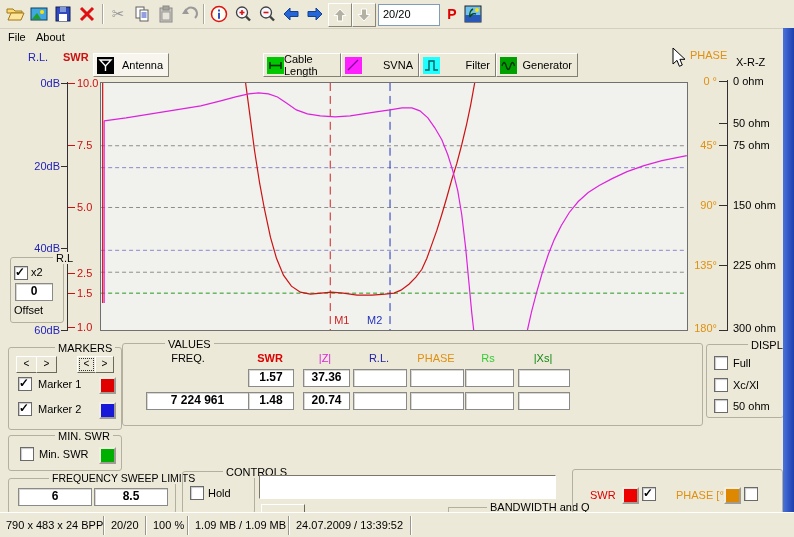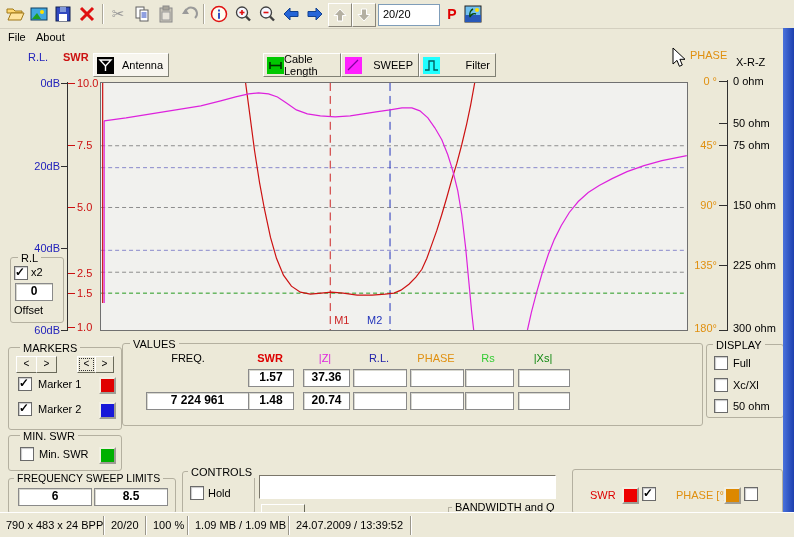--- a/index.html
+++ b/index.html
@@ -16,21 +16,21 @@
   
   .menubar{position:absolute;left:0;top:29px;width:794px;height:17px;background:#ece9d8;}
   .menu-item{position:absolute;top:2px;padding:0 4px;}
   
   .tab{position:absolute;top:53px;height:24px;border:1px solid;border-color:#fff #808074 #808074 #fff;
        background:#ece9d8;display:flex;align-items:center;justify-content:space-between;padding:0 5px 0 3px;box-sizing:border-box;}
   .tab.active{background:#f7f5ee;}
   .tab svg{flex:0 0 auto;}
   
   .gb{position:absolute;border:1px solid #b4b0a0;border-radius:3px;}
-  .gb-title{position:absolute;background:#ece9d8;padding:0 3px;white-space:nowrap;}
+  .gb-title{position:absolute;background:#ece9d8;padding:0 3px;white-space:nowrap;margin-left:35px;}
   
   .cb{position:absolute;width:12px;height:12px;background:#fff;border:1px solid #6a6a6a;
       box-shadow:inset 1px 1px 1px #c8c8c8;}
   .cb.checked::after{content:"✓";position:absolute;left:0px;top:-2px;font-size:12px;font-weight:bold;color:#000;}
   .swatch{position:absolute;width:13px;height:13px;border:2px outset #f2efe2;}
   .lbl{position:absolute;white-space:nowrap;}
   .fieldbox{position:absolute;background:#fff;border:1px solid #8a8a8a;box-shadow:inset 1px 1px 0 #d8d8d0;
             text-align:center;font-weight:bold;line-height:15px;font-size:12px;}
   .sunken-field{position:absolute;background:#fff;border:1px solid;border-color:#7a766a #fff #fff #7a766a;}
   .mini-btn{position:absolute;background:#ece9d8;border:1px solid;border-color:#fff #6a6a5a #6a6a5a #fff;}
@@ -212,28 +212,35 @@
       <line x1="3" y1="5" x2="3" y2="12" stroke="#003000" stroke-width="1.6"></line>
       <line x1="14" y1="5" x2="14" y2="12" stroke="#003000" stroke-width="1.6"></line>
     </svg>
     <span>Cable Length</span>
   </div>
   <div class="tab" style="left:341px;width:78px">
     <svg width="17" height="17">
       <rect x="0" y="0" width="17" height="17" fill="#ff20ff"></rect>
       <line x1="3" y1="13" x2="13" y2="3" stroke="#8000a0" stroke-width="1.3"></line>
     </svg>
-    <span>SWEEP</span>
+    <span>SVNA</span>
   </div>
   <div class="tab" style="left:419px;width:77px">
     <svg width="17" height="17">
       <rect x="0" y="0" width="17" height="17" fill="#20ffff"></rect>
       <polyline points="2,13 6,13 6,4 11,4 11,13 15,13" fill="none" stroke="#006060" stroke-width="1.4"></polyline>
     </svg>
     <span>Filter</span>
+  </div>
+  <div class="tab" style="left:496px;width:82px">
+    <svg width="17" height="17">
+      <rect x="0" y="0" width="17" height="17" fill="#00a000"></rect>
+      <path d="M2,9 q2,-7 4.2,0 q2,7 4.2,0 q2,-7 4.2,0" fill="none" stroke="#003000" stroke-width="1.3"></path>
+    </svg>
+    <span>Generator</span>
   </div>
 
   <div class="chart">
     <svg id="chart-svg" width="586" height="247" viewBox="0 0 588 248" style="font-family:'Liberation Sans',sans-serif">
         <line x1="0" y1="63" x2="588" y2="63" stroke="#8c8c8c" stroke-width="1" stroke-dasharray="4 3"></line>
         <line x1="0" y1="85" x2="588" y2="85" stroke="#8888cc" stroke-width="1" stroke-dasharray="4 3"></line>
         <line x1="0" y1="125" x2="588" y2="125" stroke="#8c8c8c" stroke-width="1" stroke-dasharray="4 3"></line>
         <line x1="0" y1="168" x2="588" y2="168" stroke="#8888cc" stroke-width="1" stroke-dasharray="4 3"></line>
         <line x1="0" y1="190" x2="588" y2="190" stroke="#8c8c8c" stroke-width="1" stroke-dasharray="4 3"></line>
         <line x1="0" y1="211" x2="588" y2="211" stroke="#22991a" stroke-width="1" stroke-dasharray="4 3"></line>

